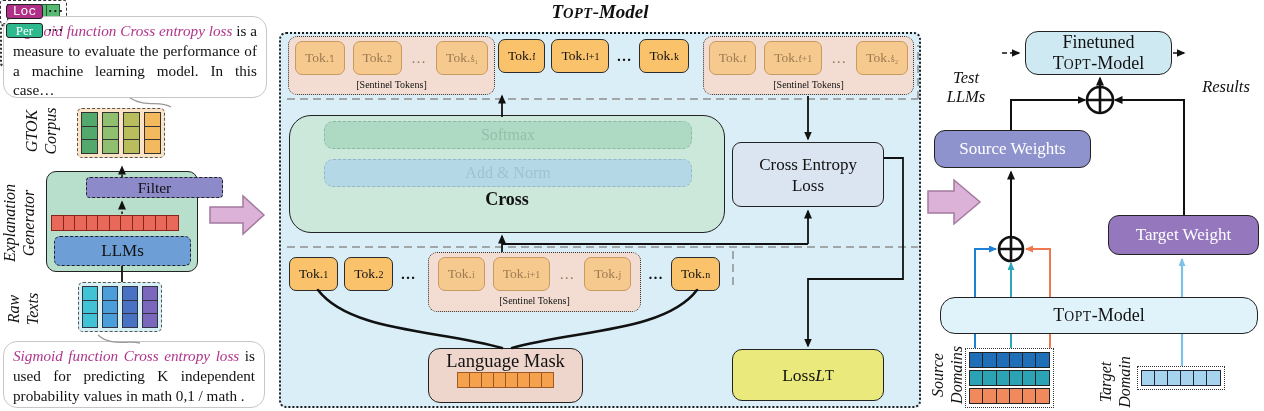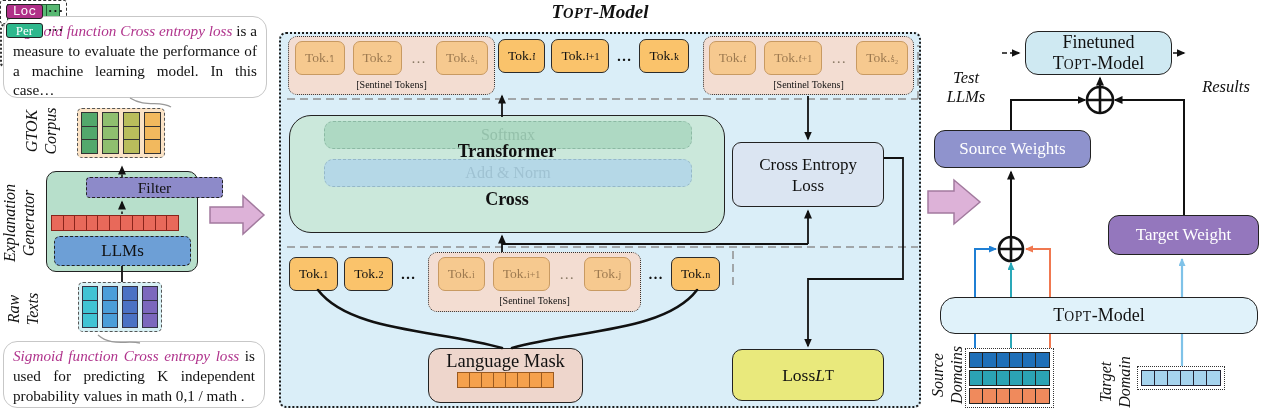--- a/index.html
+++ b/index.html
@@ -246,21 +246,20 @@
         <span class="prime">′</span>
         <sub>s₂</sub>
       </div>
     </div>
   <div class="sent-label">[Sentinel Tokens]</div>
 </div>
 
 <div id="transformer">
   <div class="layer" id="layer-softmax">Softmax</div>
   <div class="layer" id="layer-addnorm">Add &amp; Norm</div>
-  <div class="tr-line" style="top:25px;">Transformer</div>
   <div class="tr-line" style="top:73px;">Cross</div>
 </div>
 
 <div id="cel-box" class="box center">
   <div>Cross Entropy</div>
   <div>Loss</div>
 </div>
 
 <div class="tok-row" style="left:289px; top:258px;">
     <div class="token">

